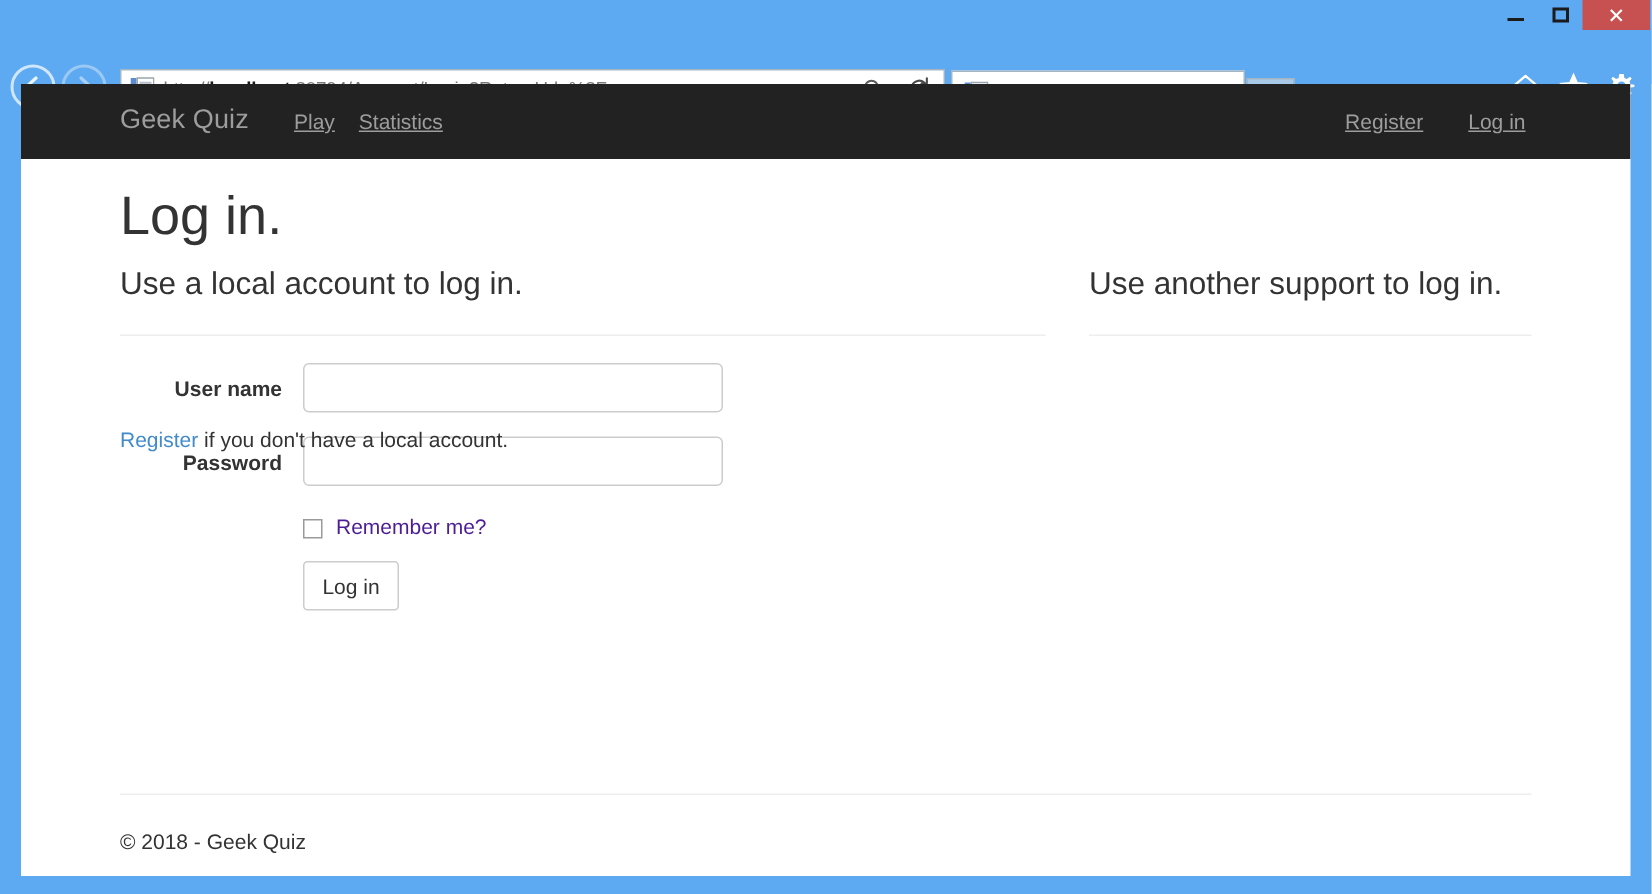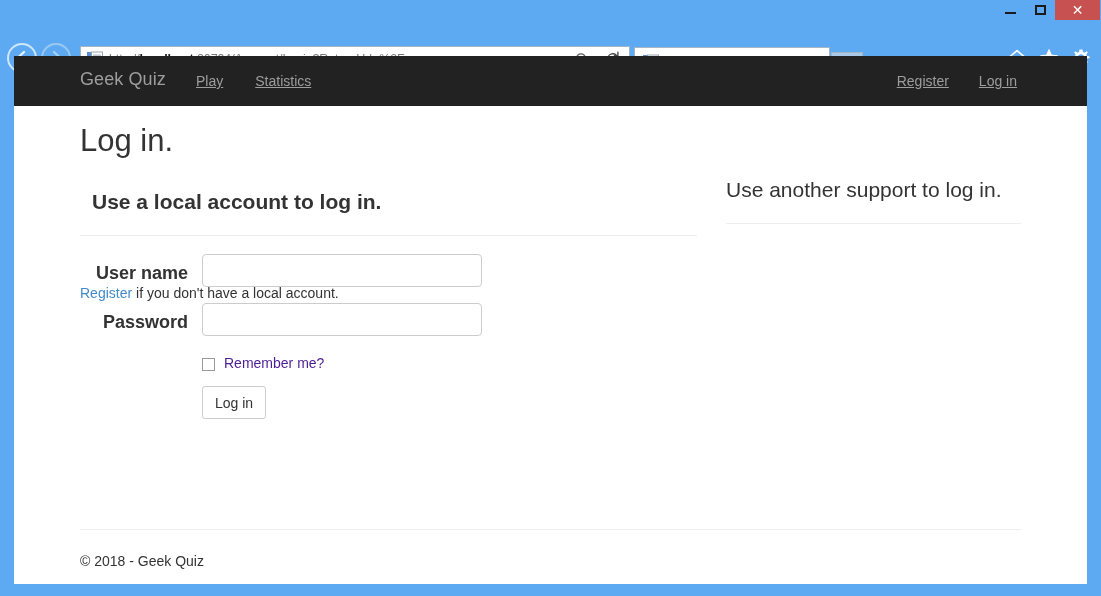--- a/index.html
+++ b/index.html
@@ -189,21 +189,21 @@
     position: absolute;
     left: 66px; top: 13px;
     font-size: 18px;
     color: #9d9d9d;
     letter-spacing: 0.1px;
   }
   #nav-left {
     position: absolute;
     left: 182px; top: 17px;
     display: flex;
-    gap: 32px;
+    gap: 16px;
   }
   #nav-right {
     position: absolute;
     right: 70px; top: 17px;
     display: flex;
     gap: 30px;
   }
   .navlink {
     font-size: 14px;
     color: #9d9d9d;
@@ -212,57 +212,57 @@
 
   
   #content {
     position: absolute;
     left: 0; top: 50px;
     width: 1073px;
   }
   #page-title {
     position: absolute;
     left: 66px; top: 18px;
-    font-size: 31px;
+    font-size: 36px;
     font-weight: normal;
     color: #333333;
     margin: 0;
     line-height: 1.1;
   }
 
   
   #local-login-column {
     position: absolute;
     left: 66px; top: 72px;
     width: 617px;
   }
   #local-heading {
     font-size: 21px;
-    font-weight: bold;
-    color: #333333;
-    margin: 12px;
+    font-weight: normal;
+    color: #333333;
+    margin: 0;
     line-height: 1.1;
   }
   #local-rule {
     margin: 22px 0 0 0;
     border: none;
     border-top: 1px solid #eeeeee;
     height: 0;
   }
 
   .form-row {
     position: relative;
     height: 49px;
   }
   .form-label {
     position: absolute;
     left: 0; top: 9px;
     width: 108px;
     text-align: right;
-    font-size: 18px;
+    font-size: 14px;
     font-weight: bold;
     color: #333333;
   }
   .form-input {
     position: absolute;
     left: 122px; top: 0;
     width: 280px; height: 33px;
     border: 1px solid #cccccc;
     border-radius: 4px;
     background: #ffffff;

